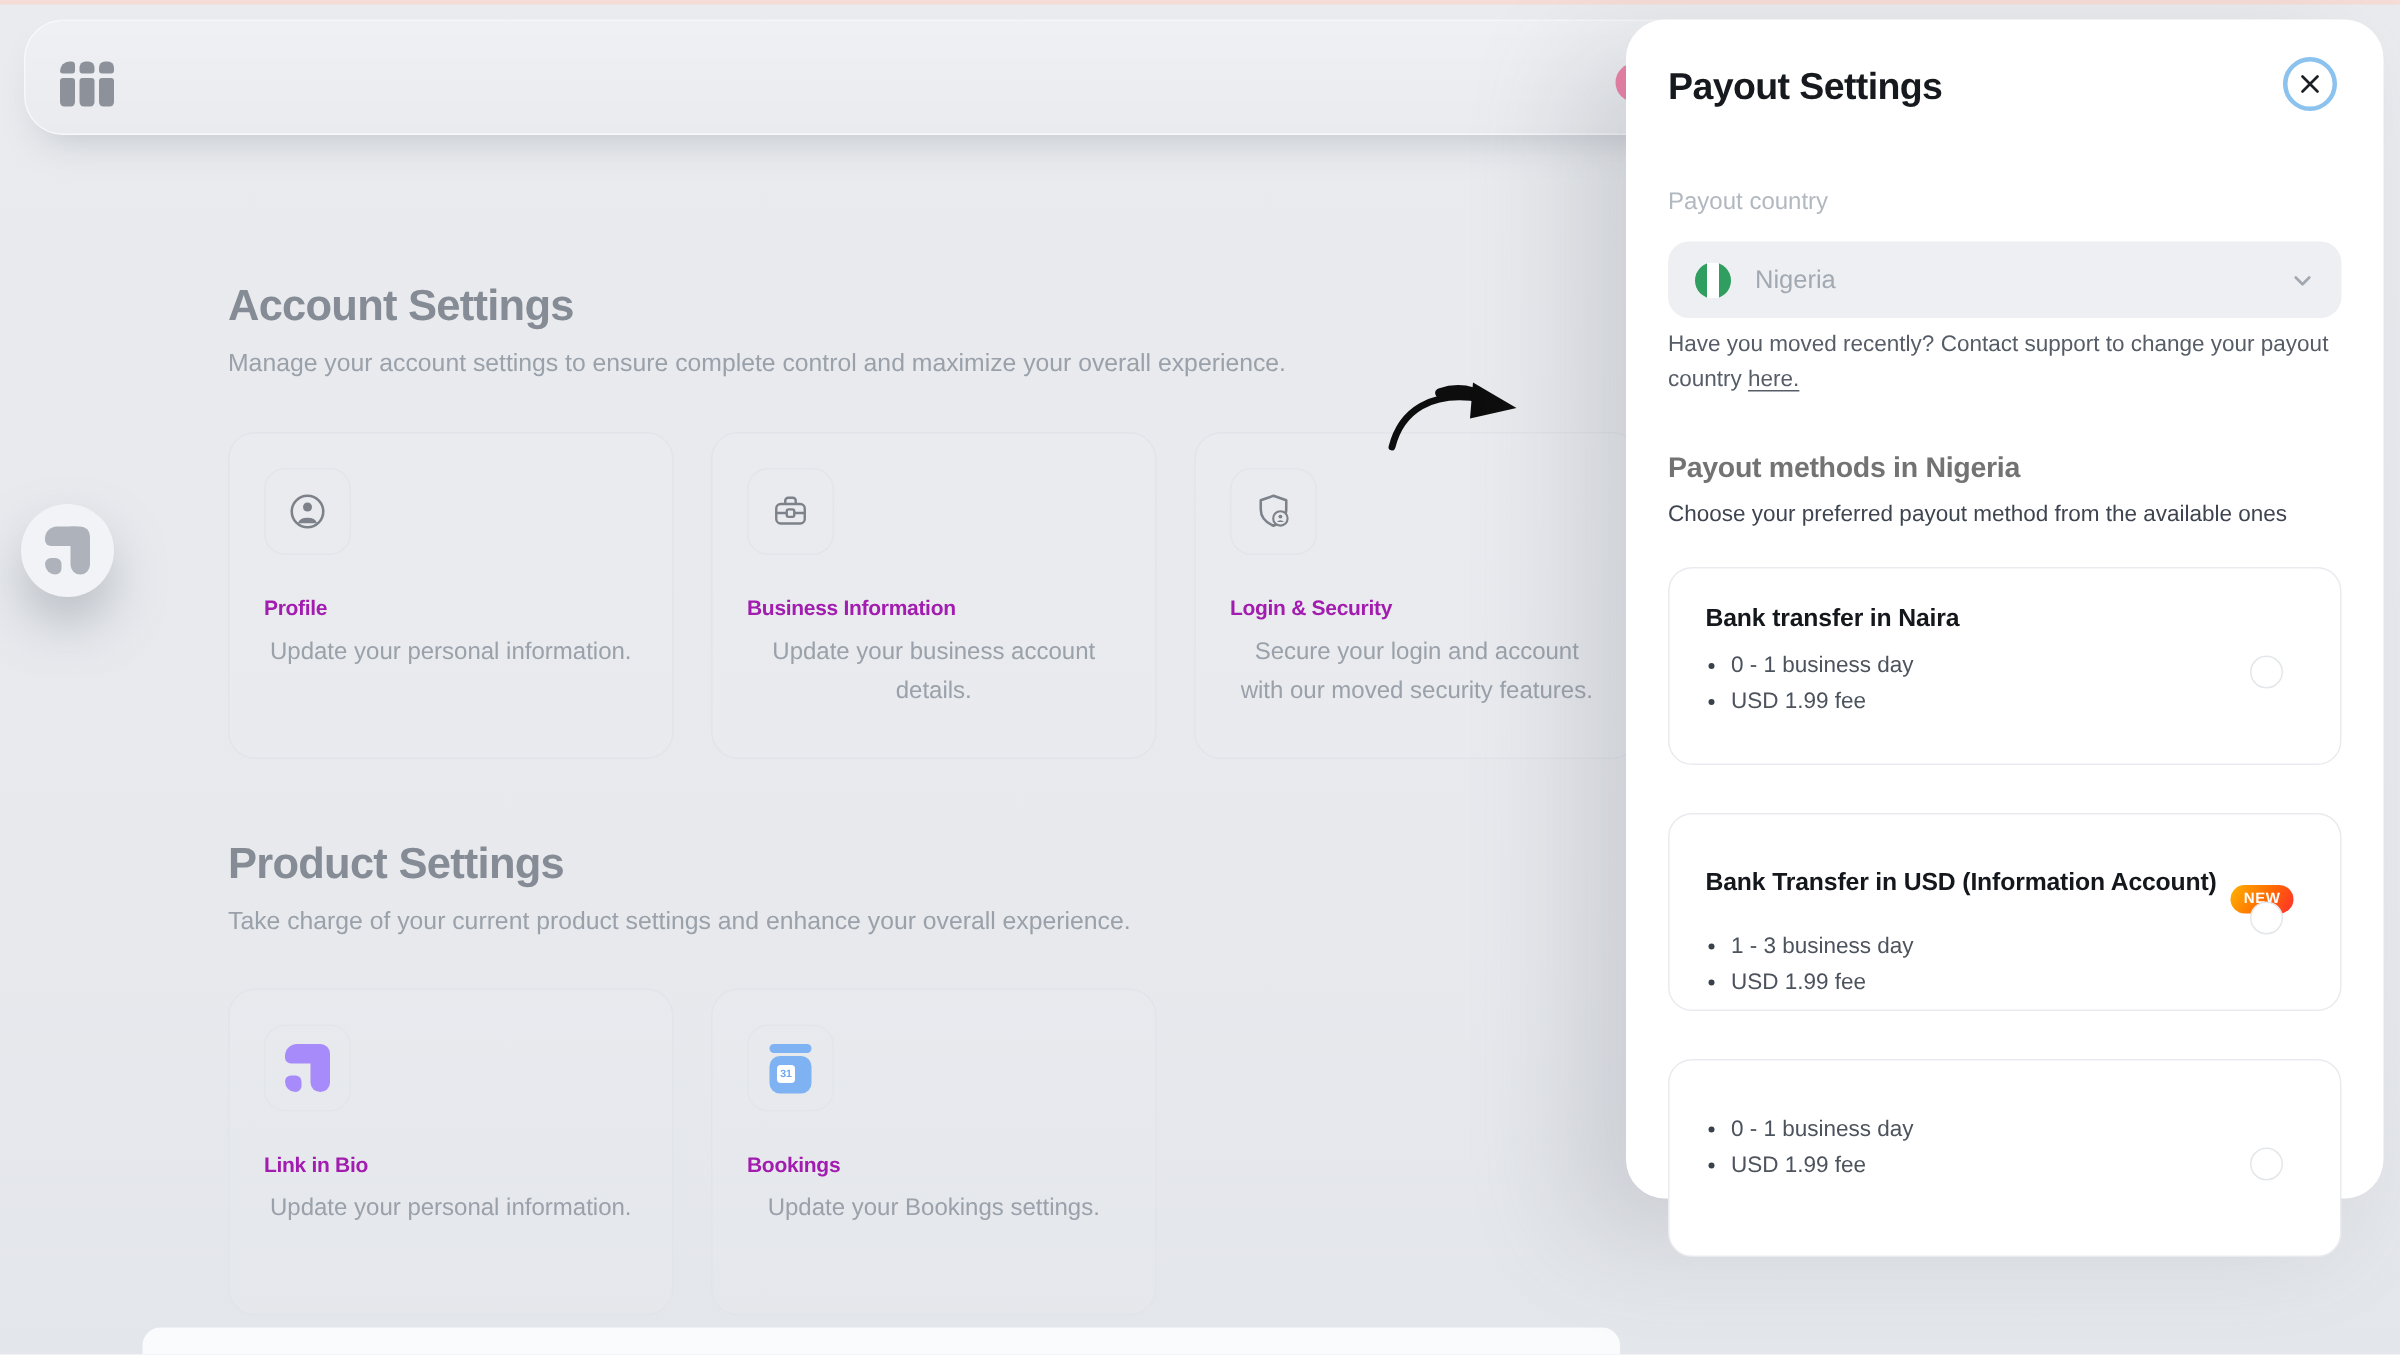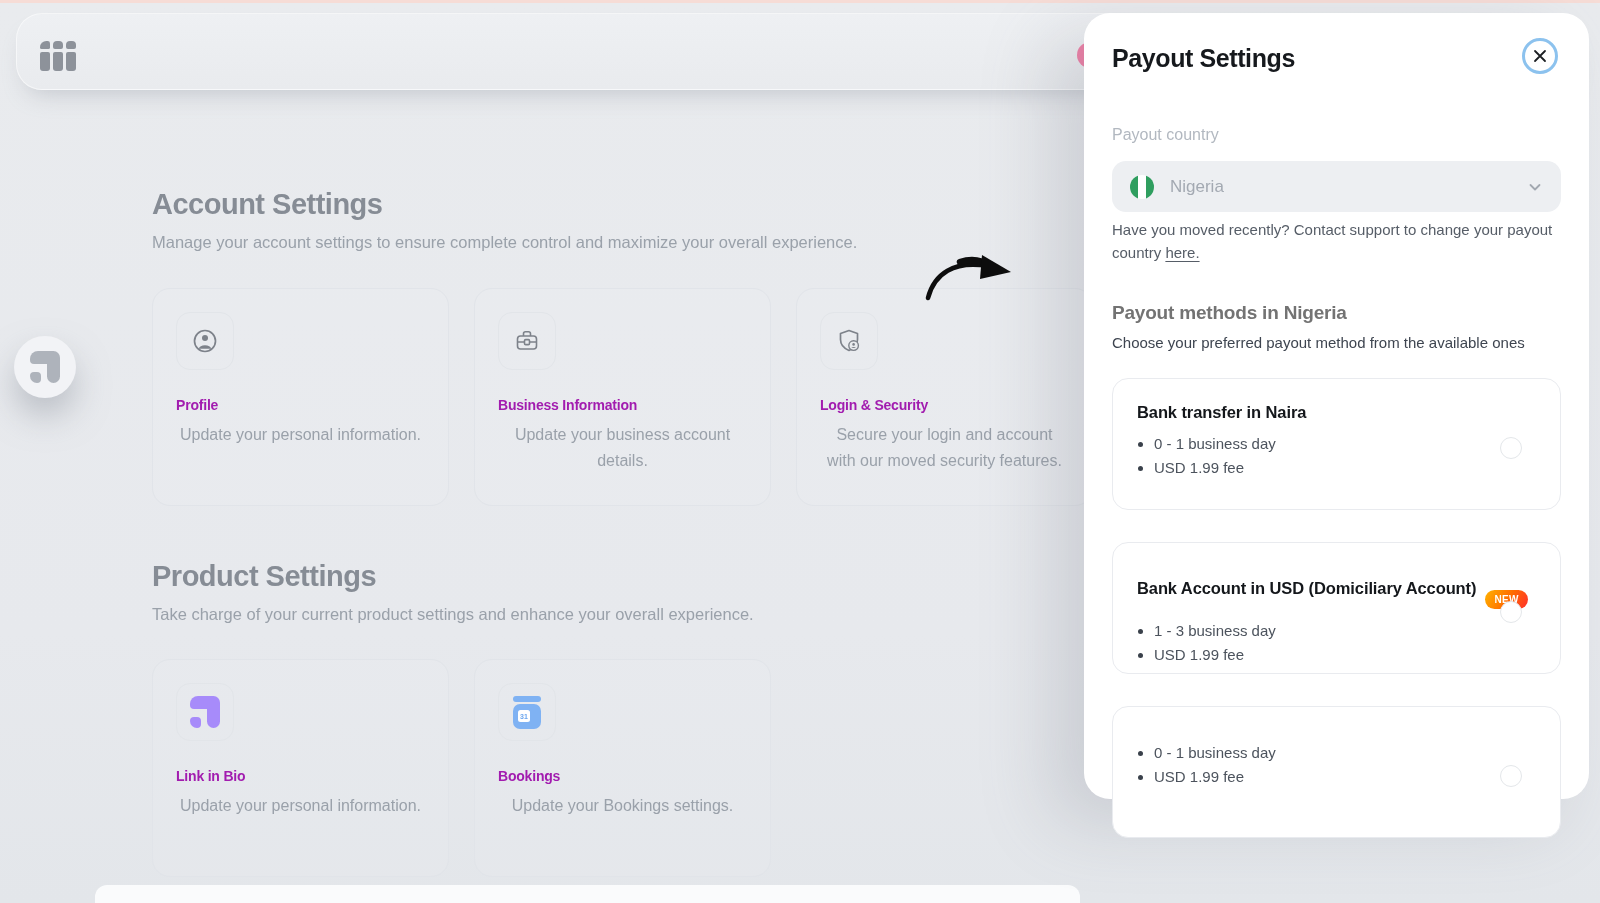--- a/index.html
+++ b/index.html
@@ -229,21 +229,21 @@
       </div>
     <ul class="m-details">
       <li>0 - 1 business day</li>
       <li>USD 1.99 fee</li>
     </ul>
     <span class="radio"></span>
   </div>
 
   <div class="abs method m1">
     <div class="m-title">
-      <span>Bank Account in USD (Domiciliary Account)</span>
+      <span>Bank Transfer in USD (Information Account)</span>
       <span class="badge">NEW</span>
     </div>
     <ul class="m-details">
       <li>1 - 3 business day</li>
       <li>USD 1.99 fee</li>
     </ul>
     <span class="radio"></span>
   </div>
 
   <div class="abs method m2">

